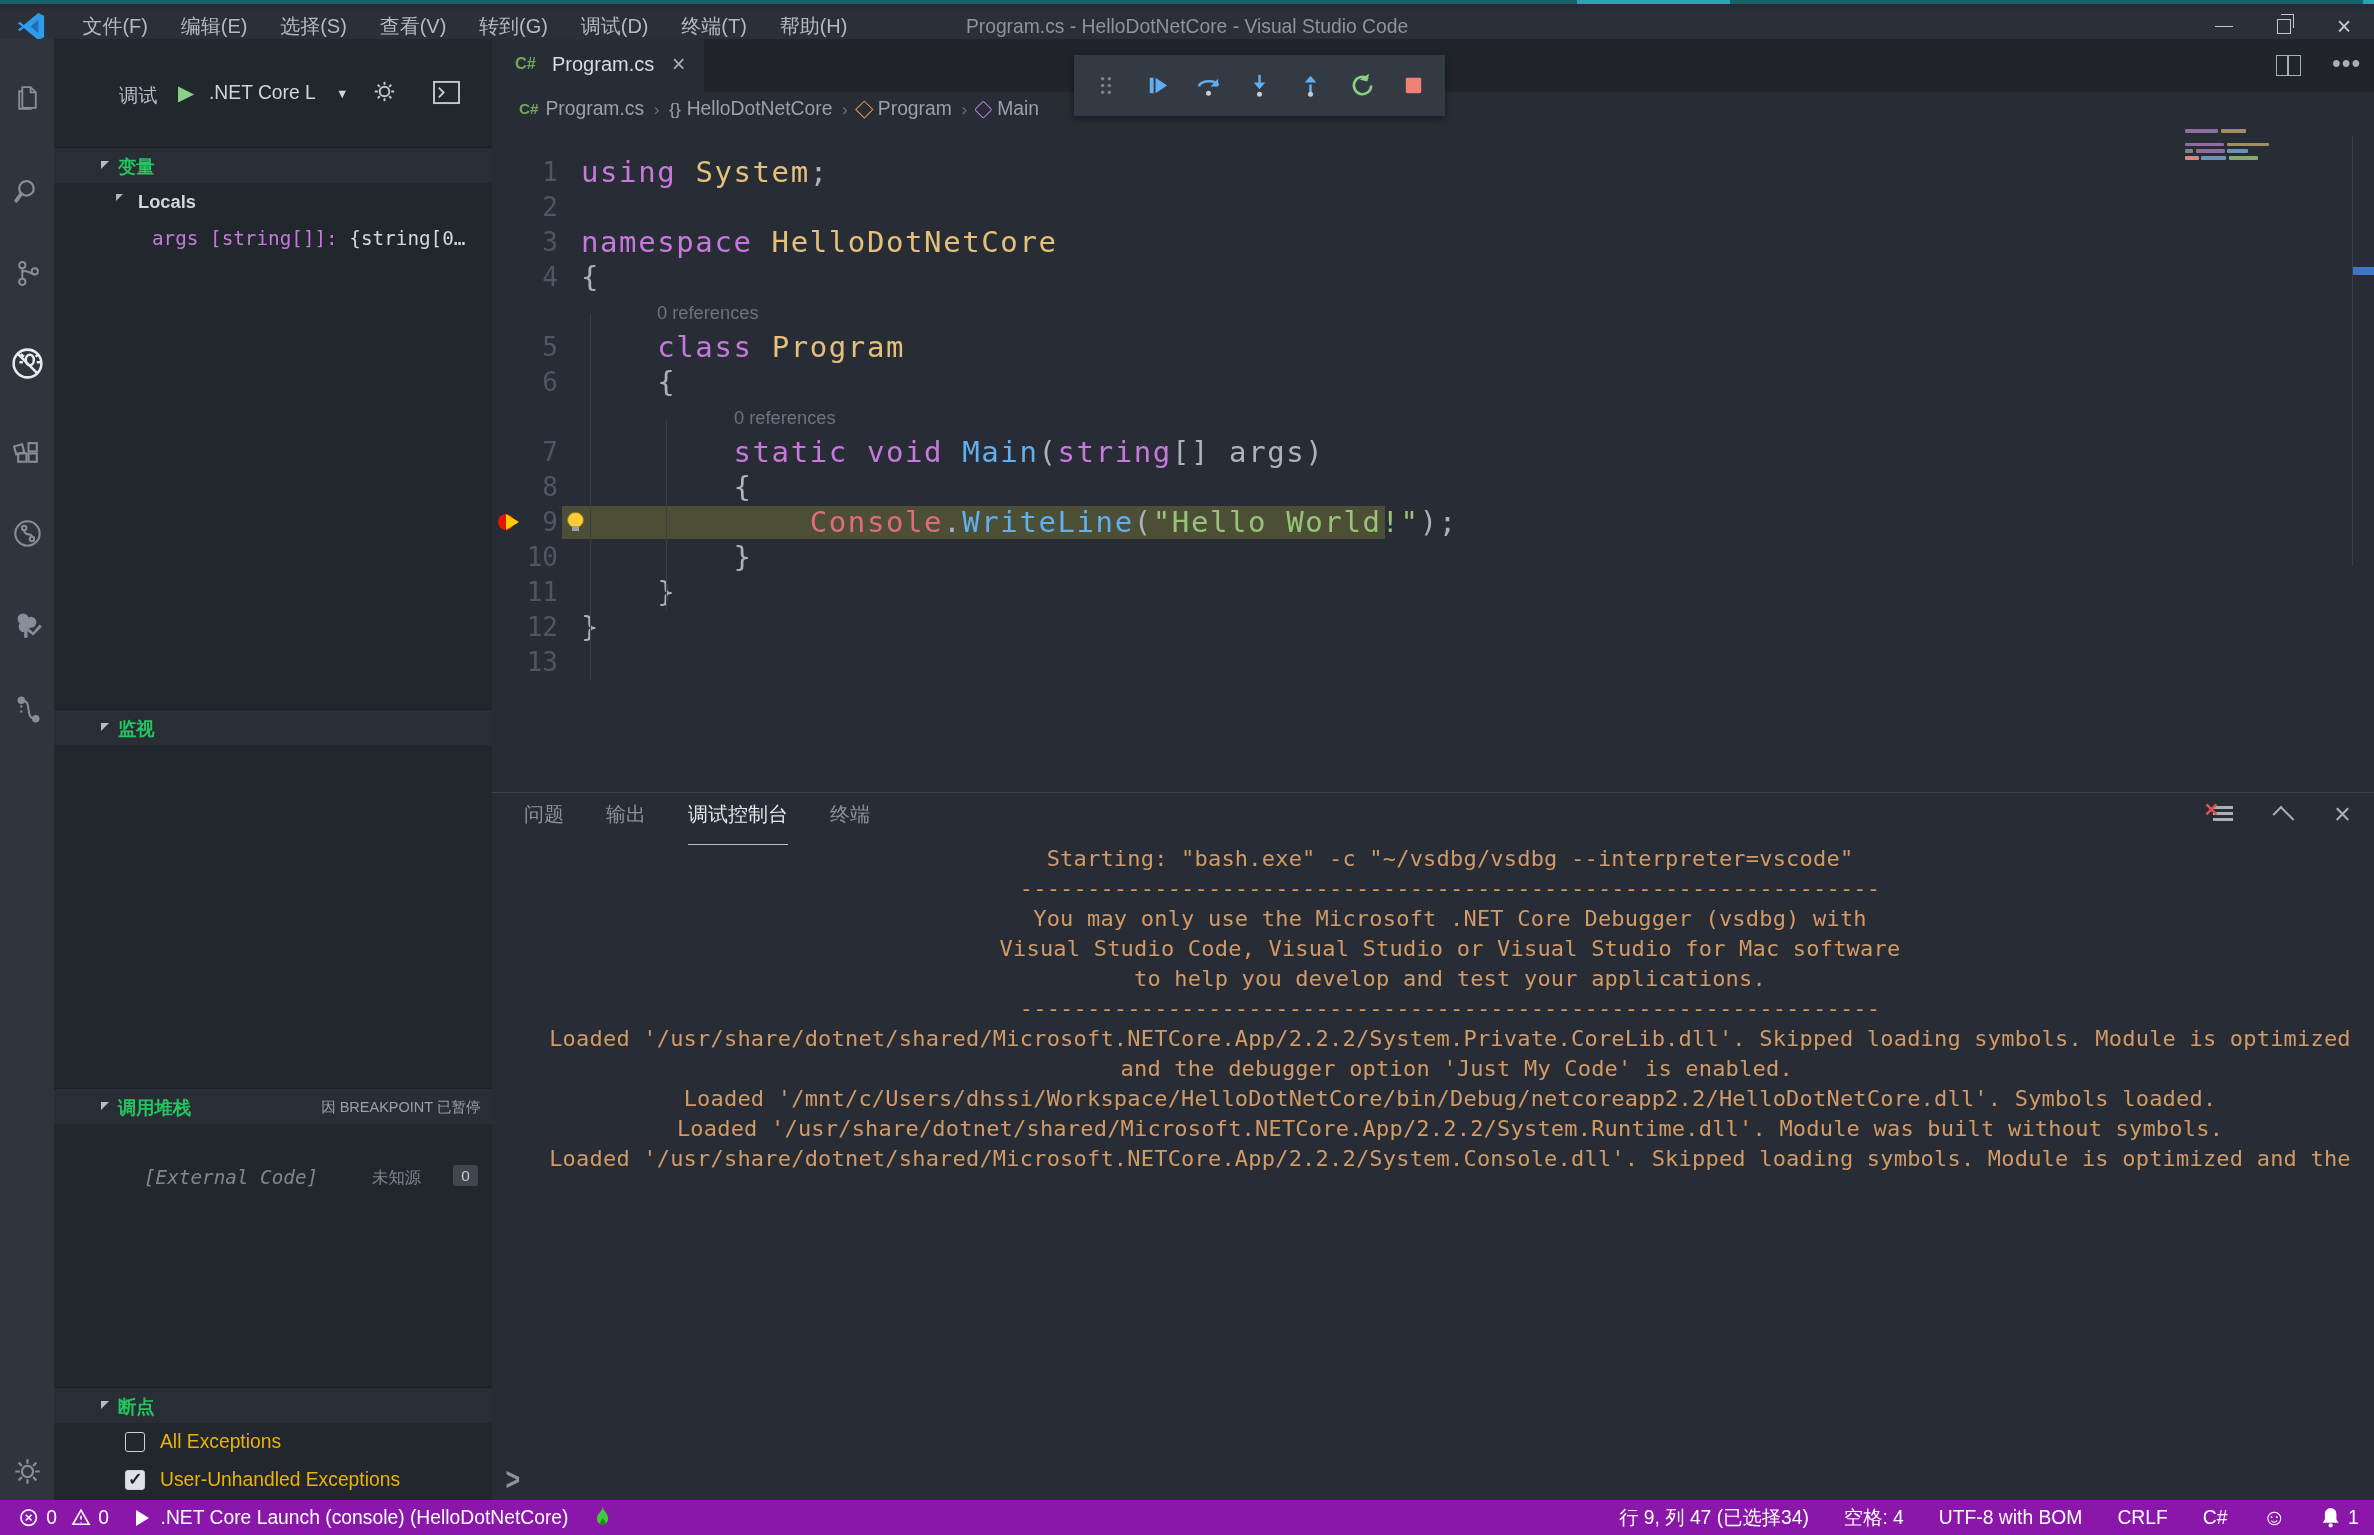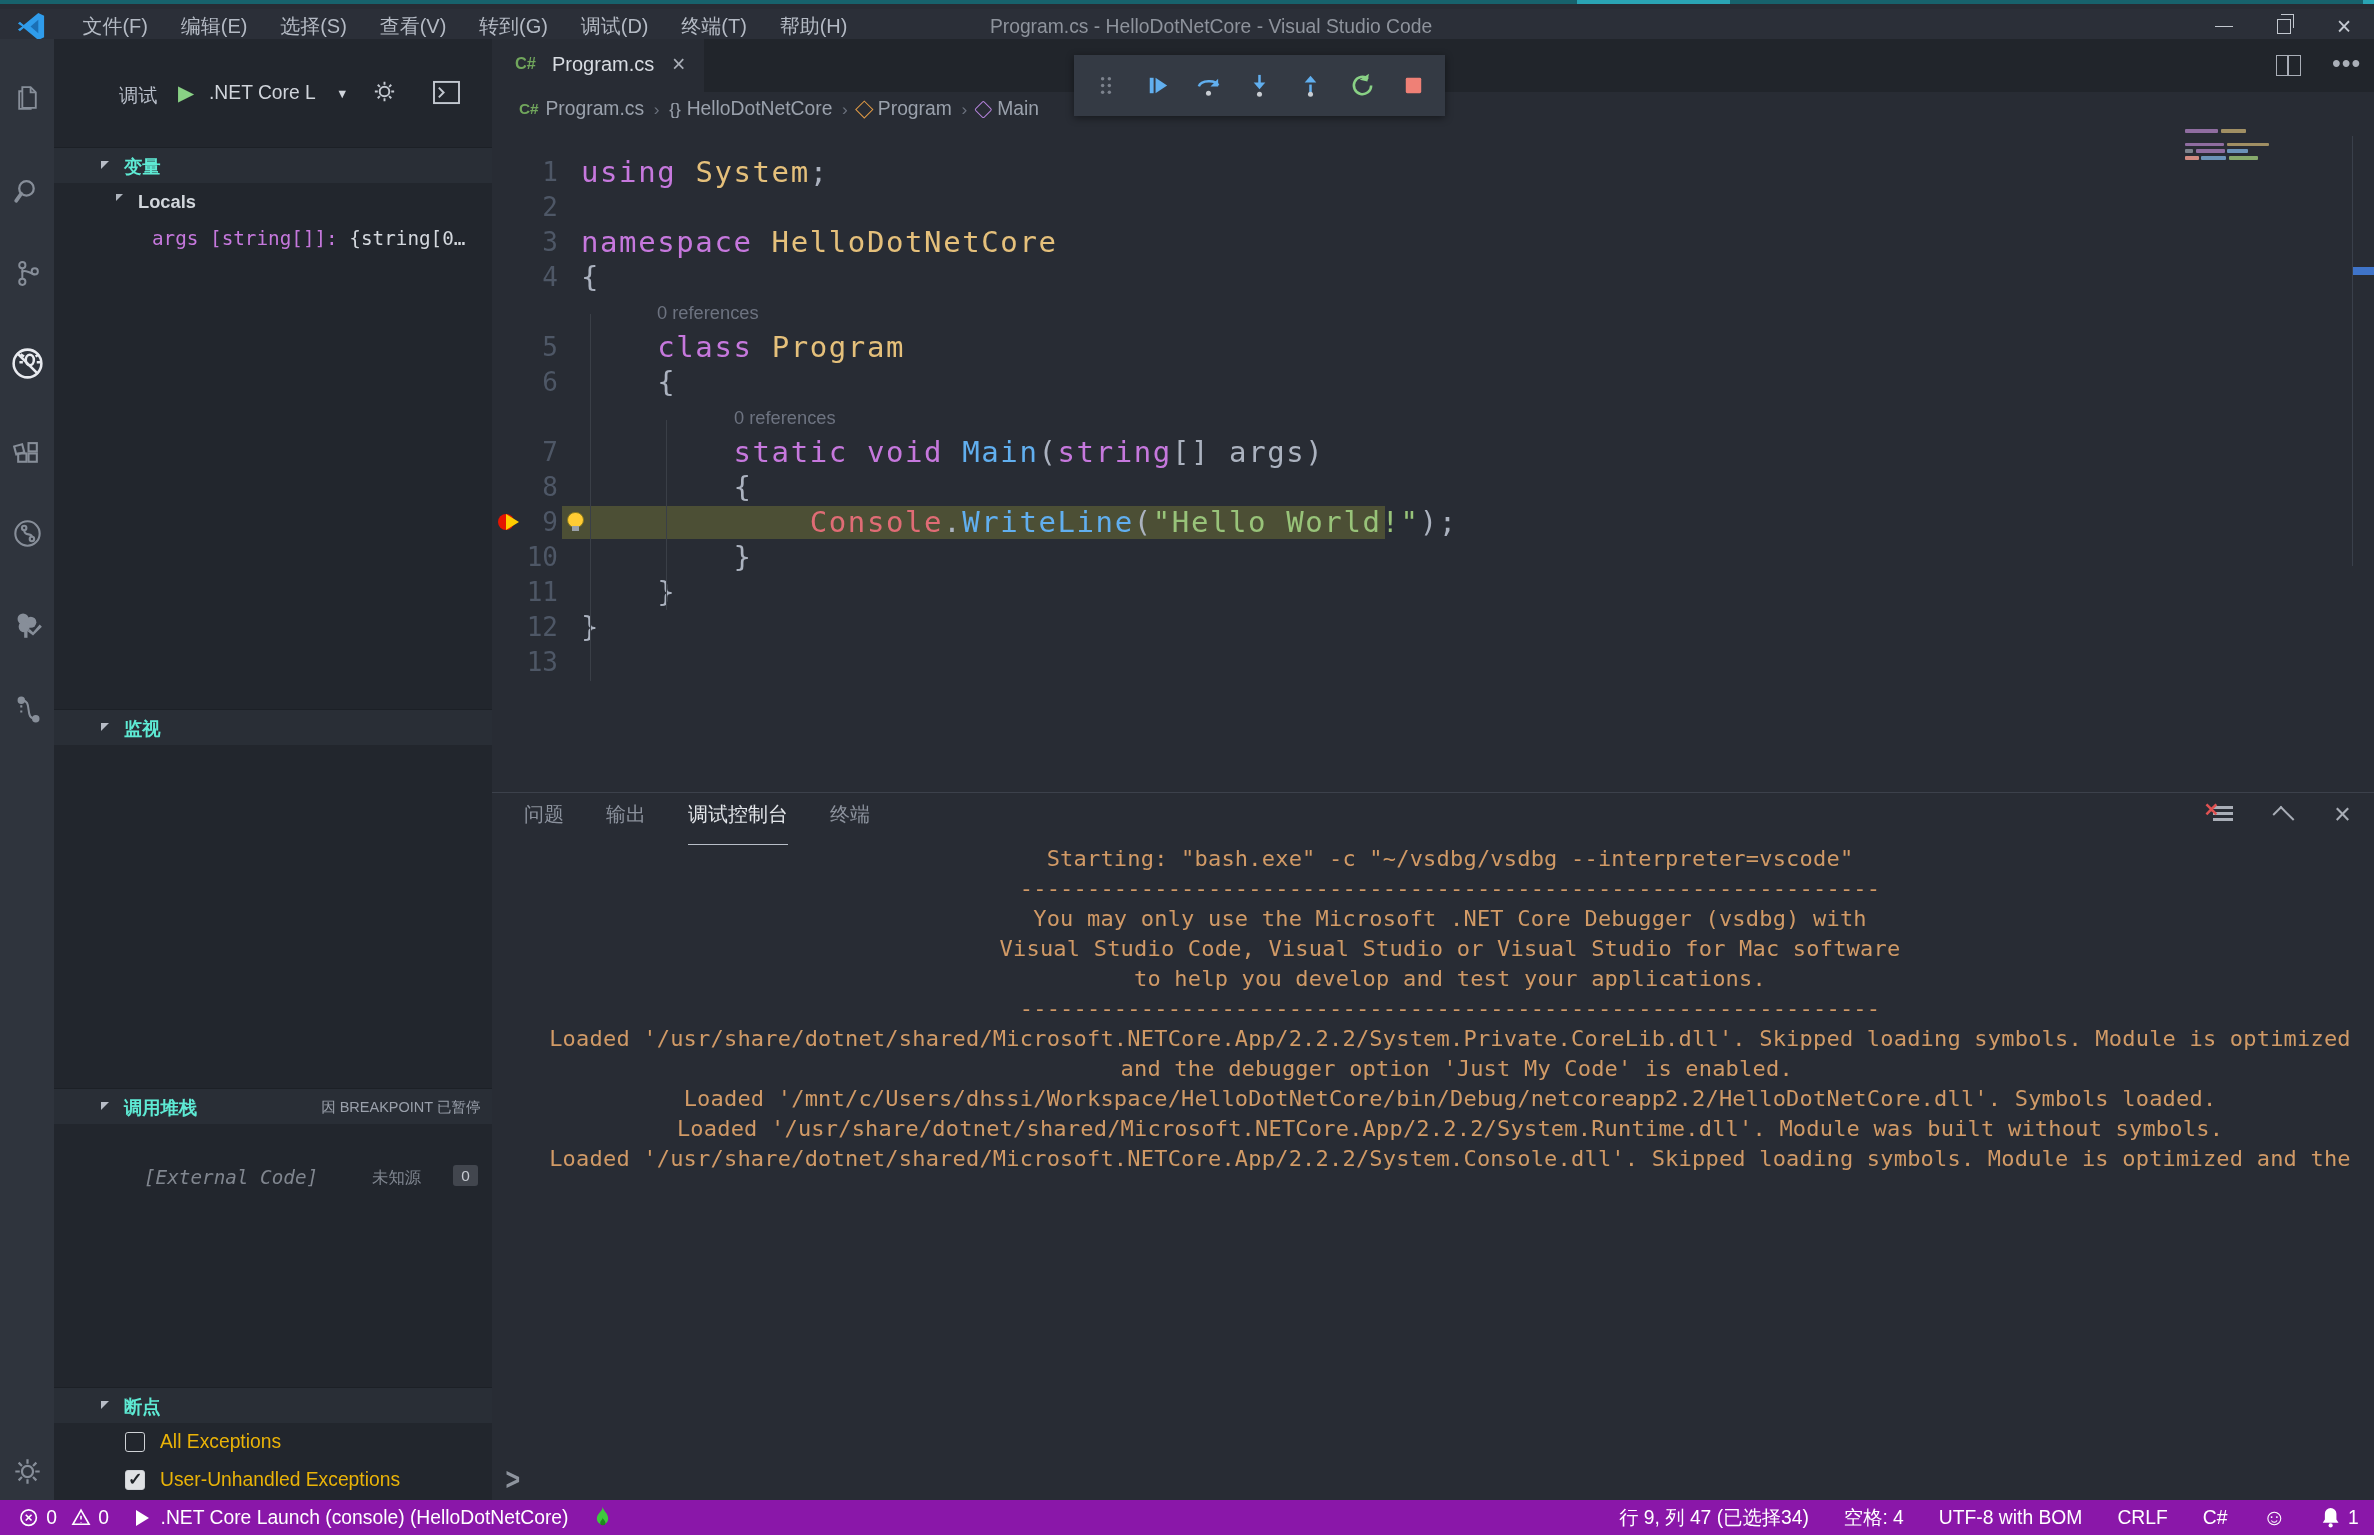--- a/index.html
+++ b/index.html
@@ -8,42 +8,42 @@
   
   .top-strip{position:absolute;left:0;top:0;width:2374px;height:3.9px;background:#17626c;}
   .top-strip-bright{position:absolute;left:1577px;top:0;width:153px;height:3.9px;background:#2aa4b4;}
   .top-strip-notch{position:absolute;left:2363px;top:0;width:11.6px;height:3.9px;background:#2aa4b4;}
   
   .titlebar{position:absolute;left:0;top:9px;width:2374px;height:35px;background:#2b2f38;}
   .logo{position:absolute;left:15.4px;top:1.9px;width:33px;height:31px;}
   .menus{position:absolute;left:66px;top:0;height:35px;display:flex;align-items:center;}
   .menu-item{padding:0 16.4px;font-size:20px;color:#b4bac4;cursor:default;}
   .window-title{position:absolute;left:50%;top:0;transform:translateX(-50%);line-height:35px;
-                font-size:19.3px;color:#8e939c;white-space:nowrap;margin-left:24px;}
+                font-size:19.3px;color:#8e939c;white-space:nowrap;}
   .win-controls{position:absolute;right:0;top:0;height:35px;display:flex;}
   .win-btn{width:60px;height:35px;display:flex;align-items:center;justify-content:center;color:#c3c8d0;}
   .wc-min{width:17.4px;height:1.9px;background:#c3c8d0;}
   .wc-restore{width:12.6px;height:12.6px;border:1.9px solid #c3c8d0;position:relative;}
   .wc-restore:before{content:"";position:absolute;left:2.9px;top:-5.8px;width:12.6px;height:12.6px;border:1.9px solid #c3c8d0;border-left:none;border-bottom:none;}
   .wc-close{font-size:25px;line-height:25px;}
   
   .activity-bar{position:absolute;left:0;top:39px;width:54px;height:1462px;background:#2f343d;}
   .act-icon{position:absolute;left:0;width:54px;height:54px;display:flex;align-items:center;justify-content:center;}
   
   .sidebar{position:absolute;left:54px;top:39px;width:438px;height:1462px;background:#22262d;border-right:1px solid #1b1e24;}
   .debug-header{position:absolute;left:0;top:29px;width:438px;height:50px;}
   .dh-title{position:absolute;left:65px;top:13.5px;font-size:19.3px;color:#b9bfca;}
   .dh-play{position:absolute;left:124px;top:12.6px;color:#89d185;font-size:21px;}
   .dh-config{position:absolute;left:155px;top:13.5px;font-size:19.3px;color:#d0d4db;white-space:nowrap;}
   .dh-caret{position:absolute;left:282px;top:19.3px;font-size:12.6px;color:#d0d4db;}
   .dh-gear{position:absolute;left:317px;top:9.7px;}
   .dh-console{position:absolute;left:378px;top:11.6px;}
   .section-header{position:absolute;left:0;width:438px;height:35px;background:#292e36;border-top:1px solid #1c2026;}
   .tw{width:0;height:0;border-top:8.7px solid #b7bcc6;border-right:8.7px solid transparent;position:absolute;left:47px;top:12.6px;}
-  .sh-label{position:absolute;left:70px;top:5.8px;font-size:18.3px;font-weight:bold;color:#5eead4;}
+  .sh-label{position:absolute;left:64px;top:5.8px;font-size:18.3px;font-weight:bold;color:#22c55e;}
   .sh-note{position:absolute;right:11.6px;top:8.7px;font-size:14.5px;color:#9aa0ab;}
   .tree-tw{width:0;height:0;border-top:7.7px solid #aeb4bd;border-right:7.7px solid transparent;position:absolute;left:62px;top:7.7px;}
   .locals-row{position:absolute;left:0;top:147px;width:438px;height:35px;}
   .locals-label{position:absolute;left:84px;top:4.8px;font-size:18.3px;font-weight:bold;color:#d2d6dc;}
   .args-row{position:absolute;left:0;top:183px;width:438px;height:35px;overflow:hidden;
             font-family:"DejaVu Sans Mono",monospace;font-size:19.3px;white-space:nowrap;}
   .args-text{position:absolute;left:98px;top:4.8px;}
   .frame-row{position:absolute;left:0;width:438px;height:36px;overflow:hidden;white-space:nowrap;}
   .frame-sel{background:#2d323d;}
   .frame-label{position:absolute;left:86px;top:5.8px;font-family:"DejaVu Sans Mono",monospace;font-size:20px;color:#d8dce2;}

